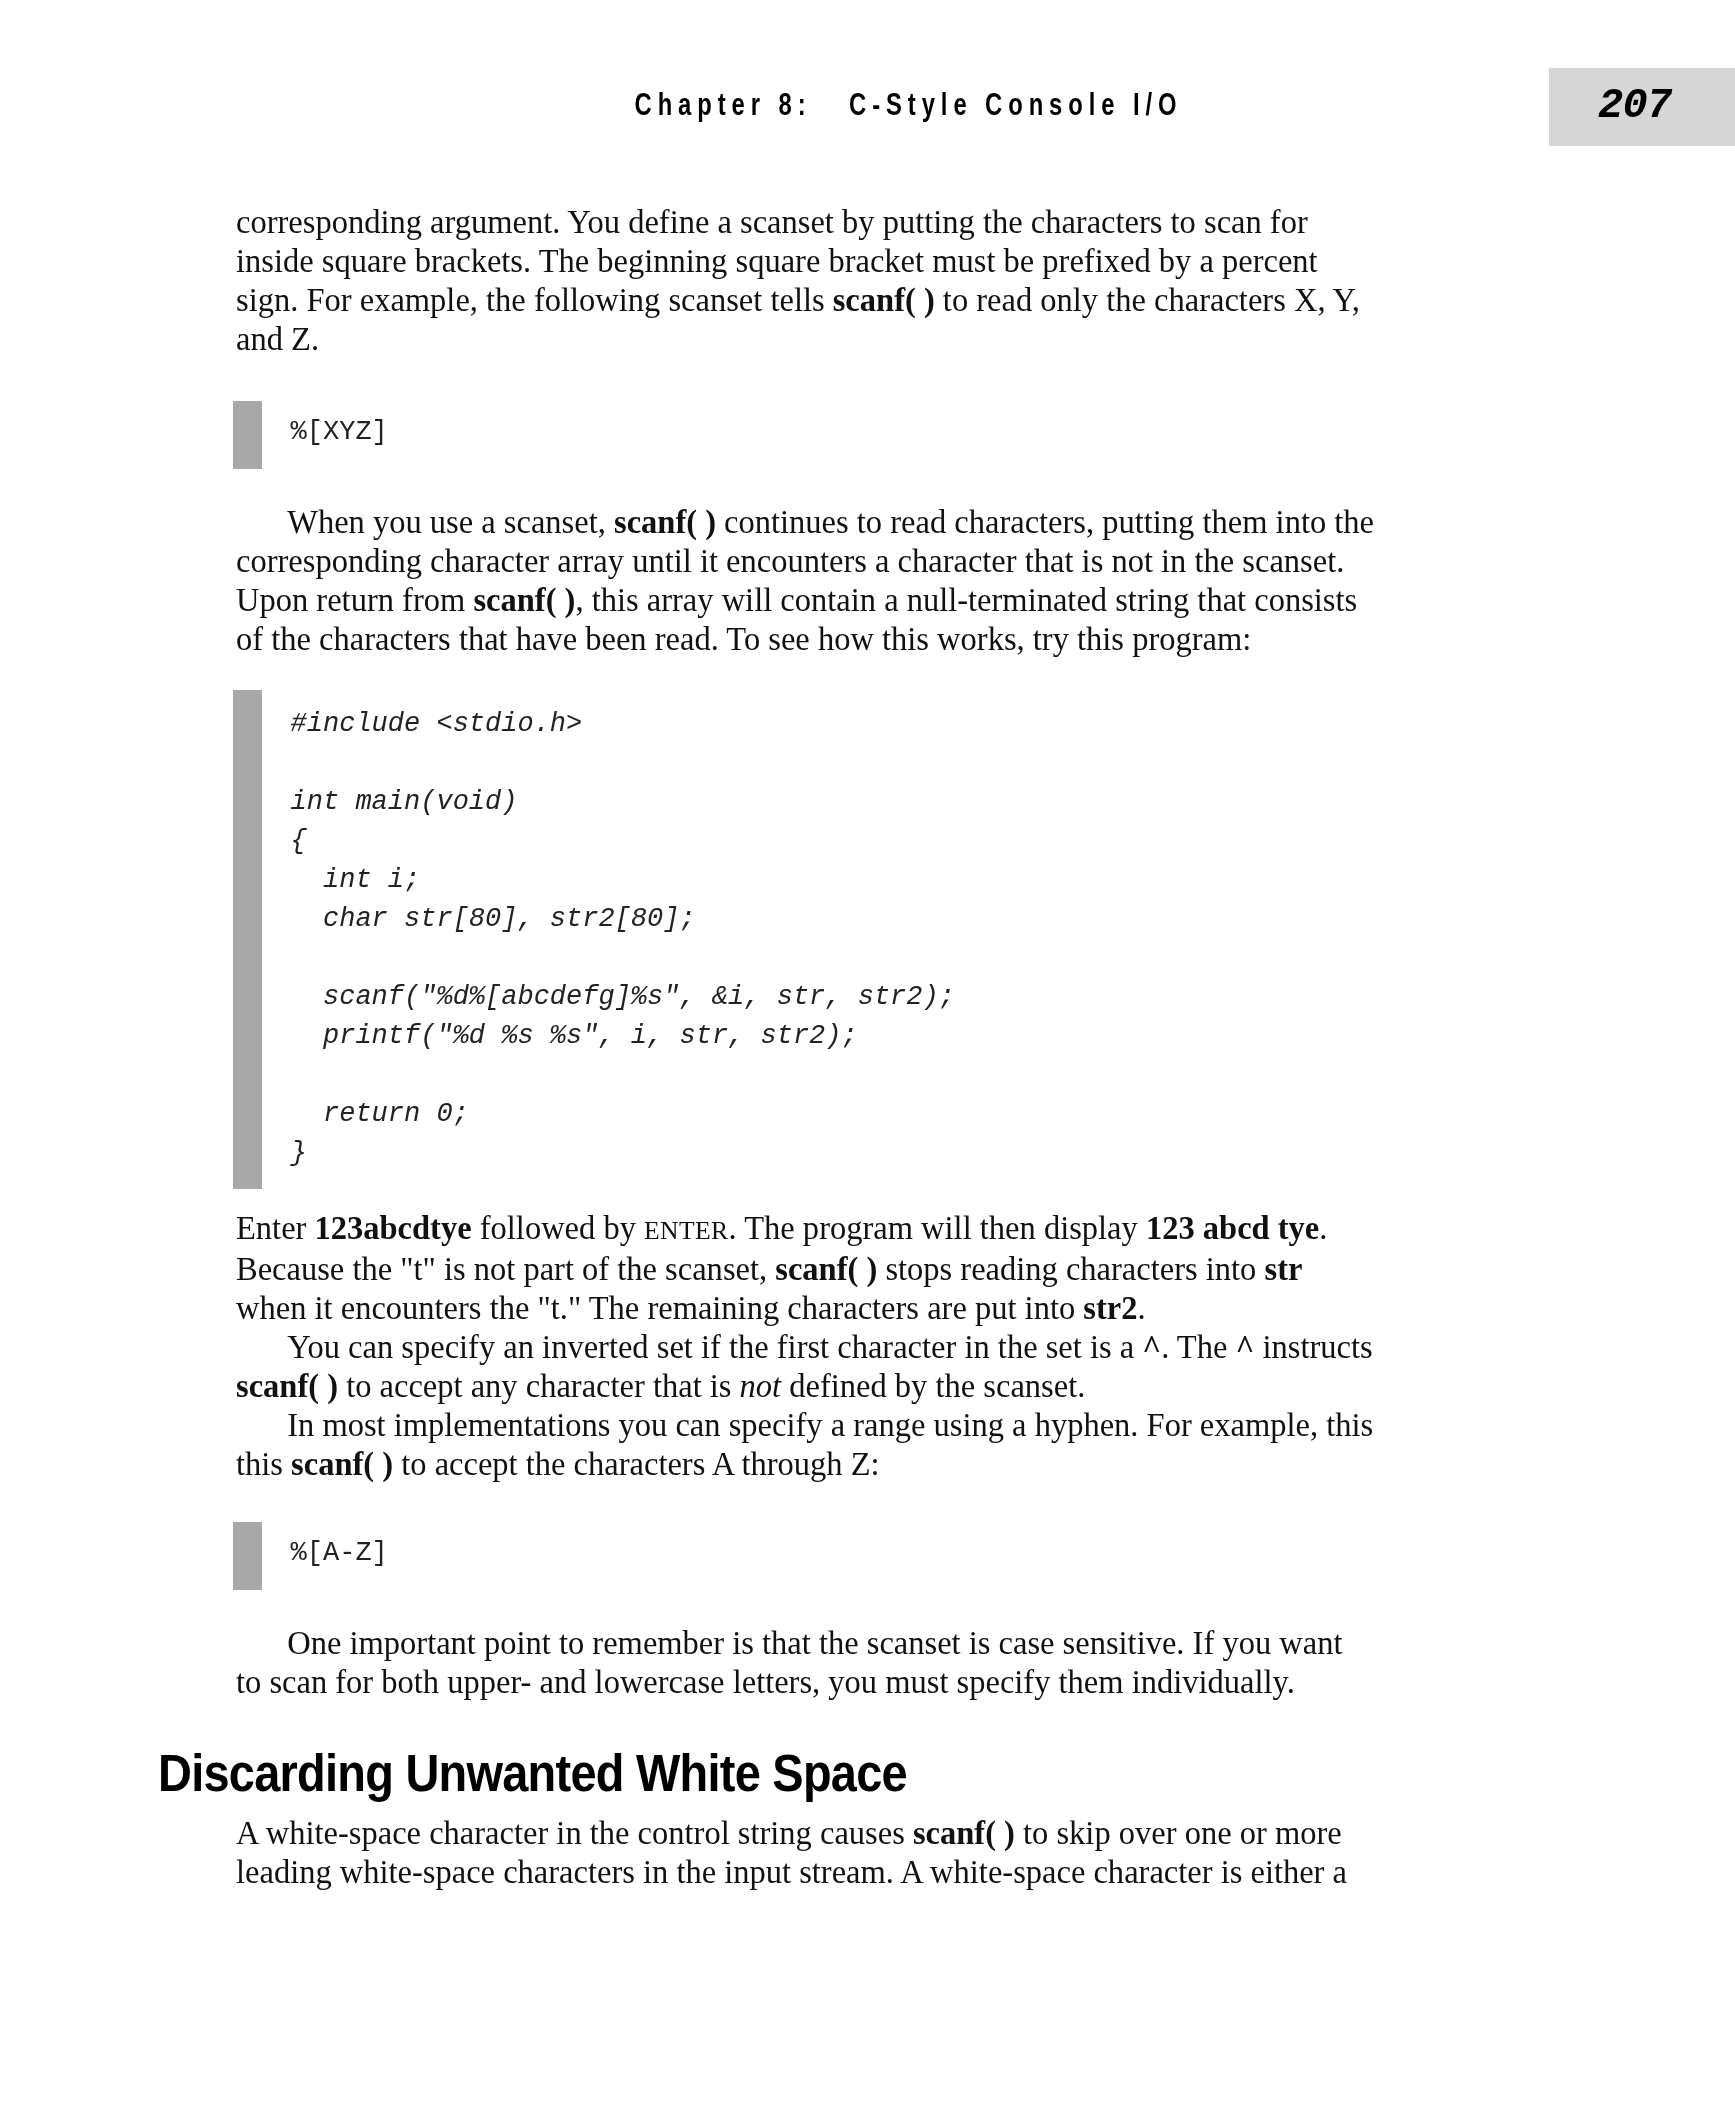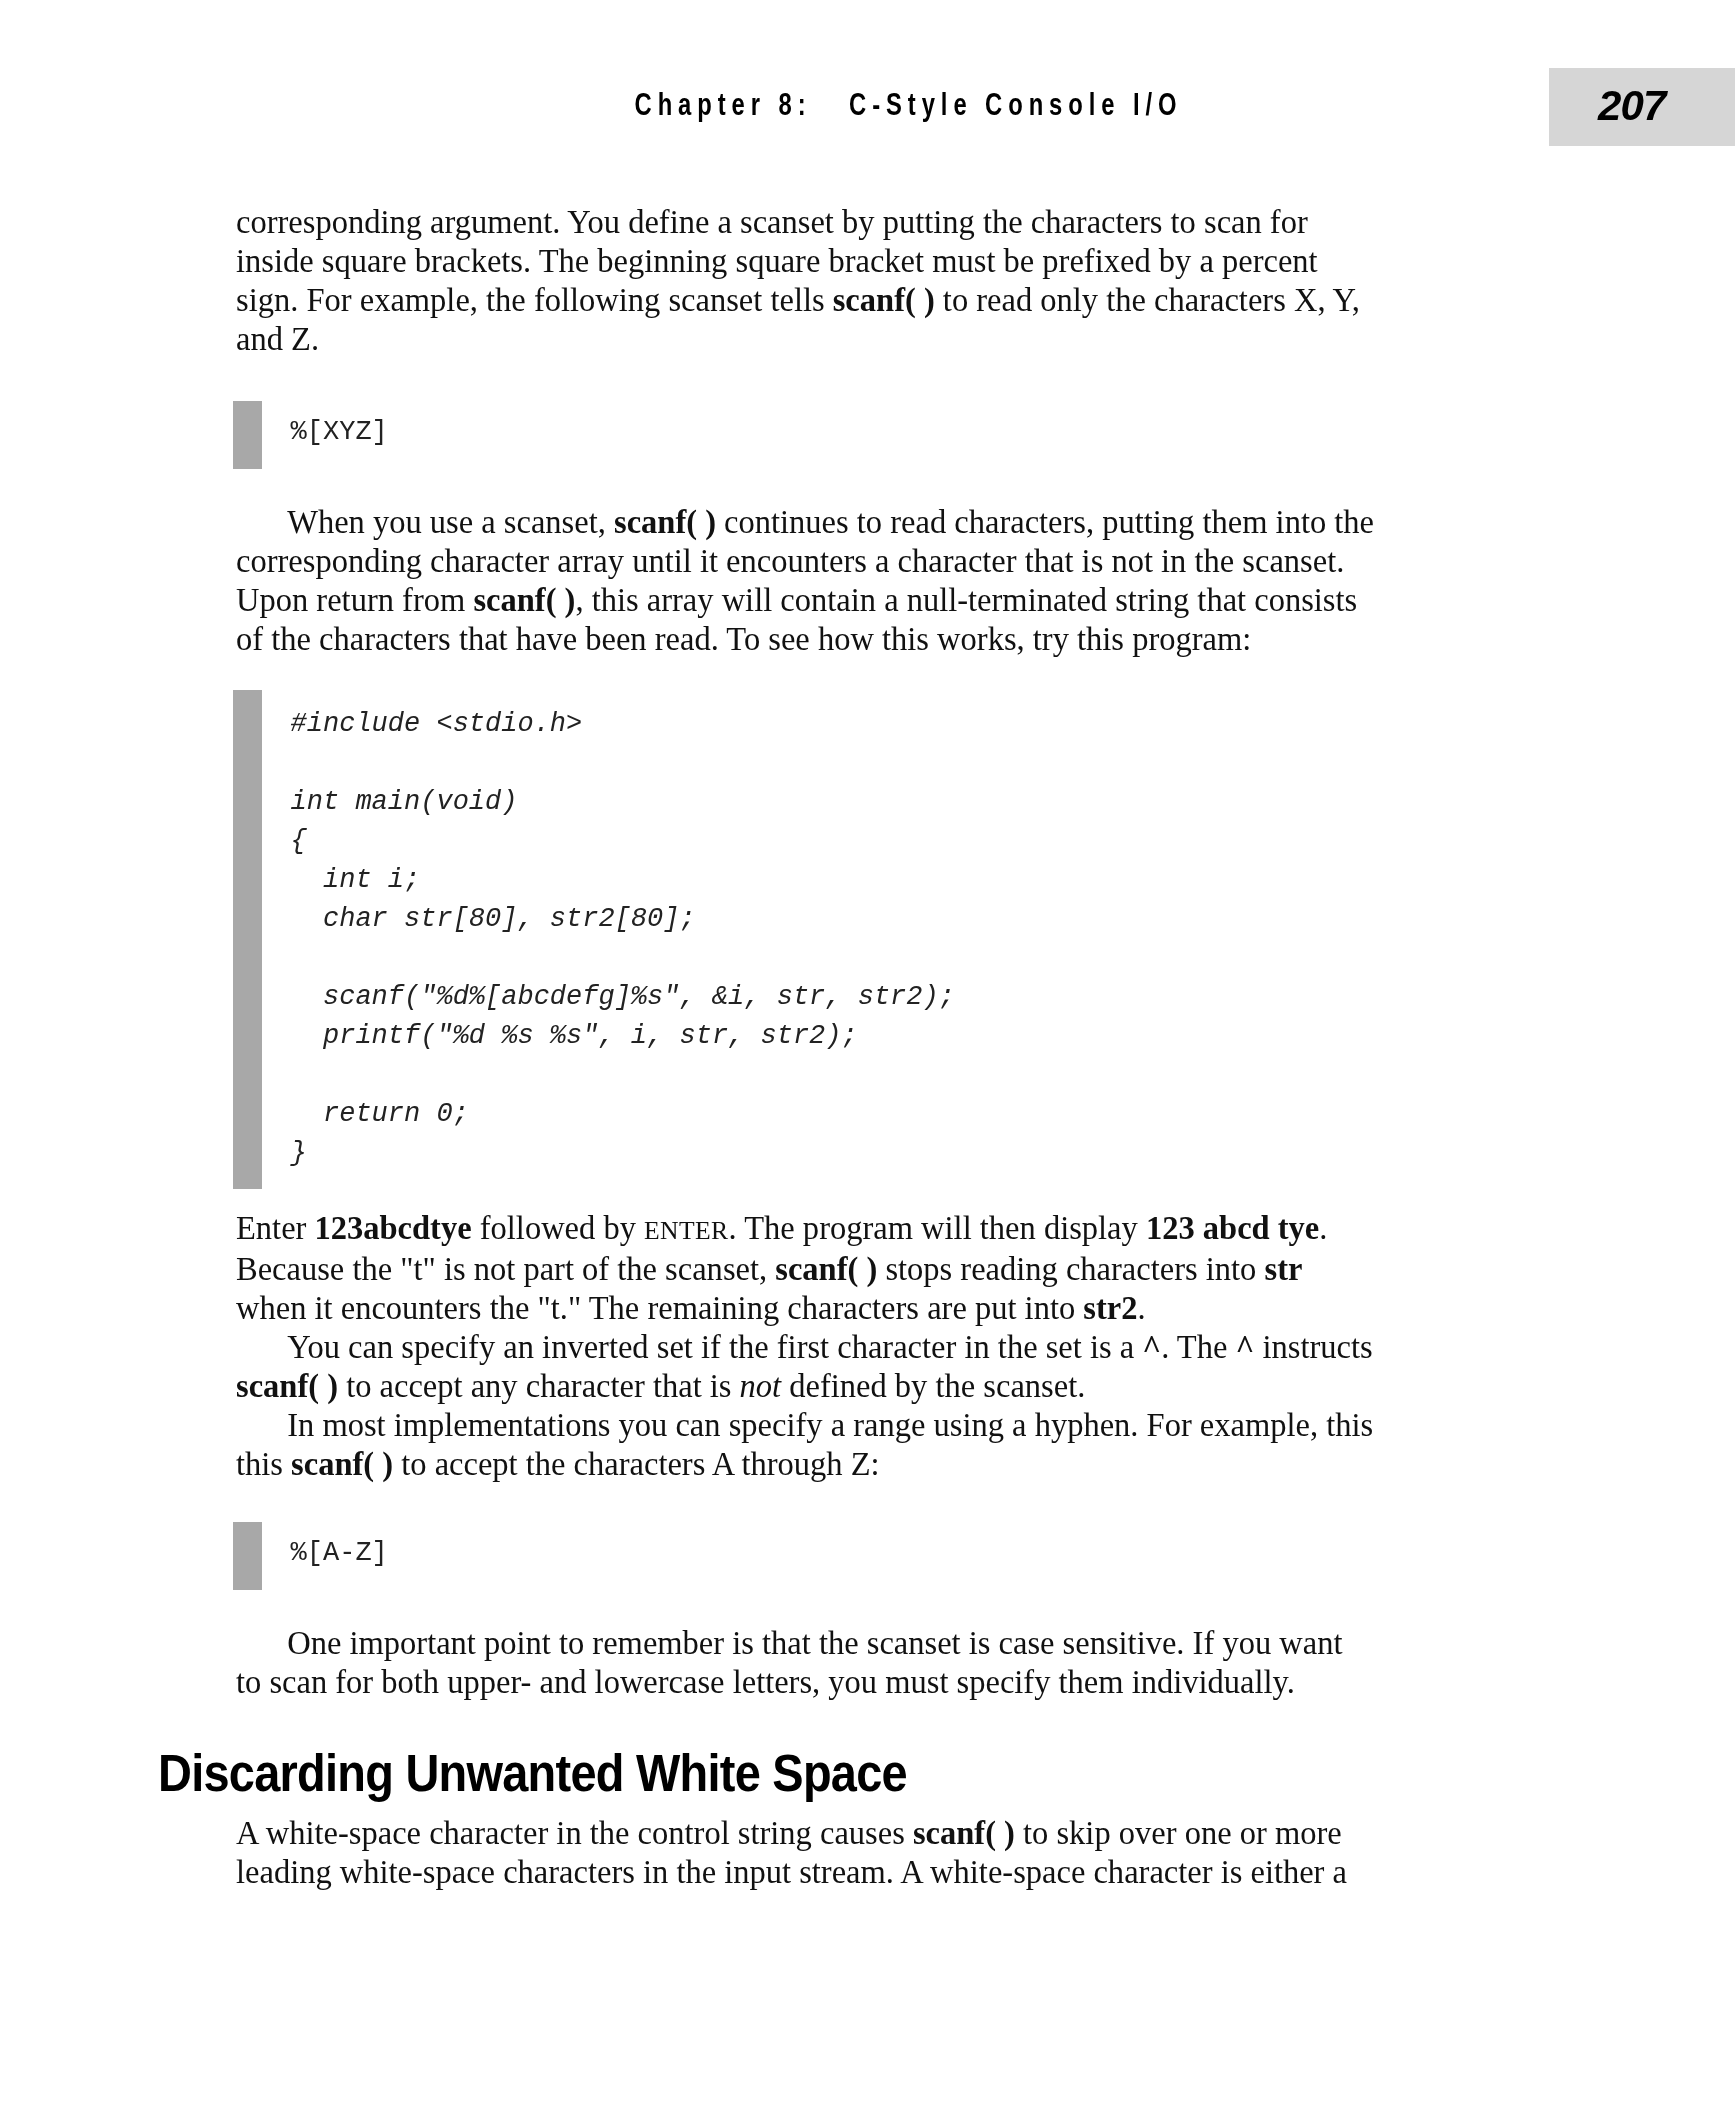--- a/index.html
+++ b/index.html
@@ -40,21 +40,21 @@
       left: 1509px;
       top: 0;
       width: 220px;
       height: 78px;
       background: #d6d6d6;
     }
     .page-number {
       position: absolute;
       left: 49px;
       top: 13.6px;
-      font-family: Liberation Sans, sans-serif;
+      font-family: Liberation Mono, monospace;
       font-weight: bold;
       font-style: italic;
       font-size: 42px;
       letter-spacing: -0.8px;
       color: #000;
     }
 
     .content {
       position: absolute;
       left: 236px;

